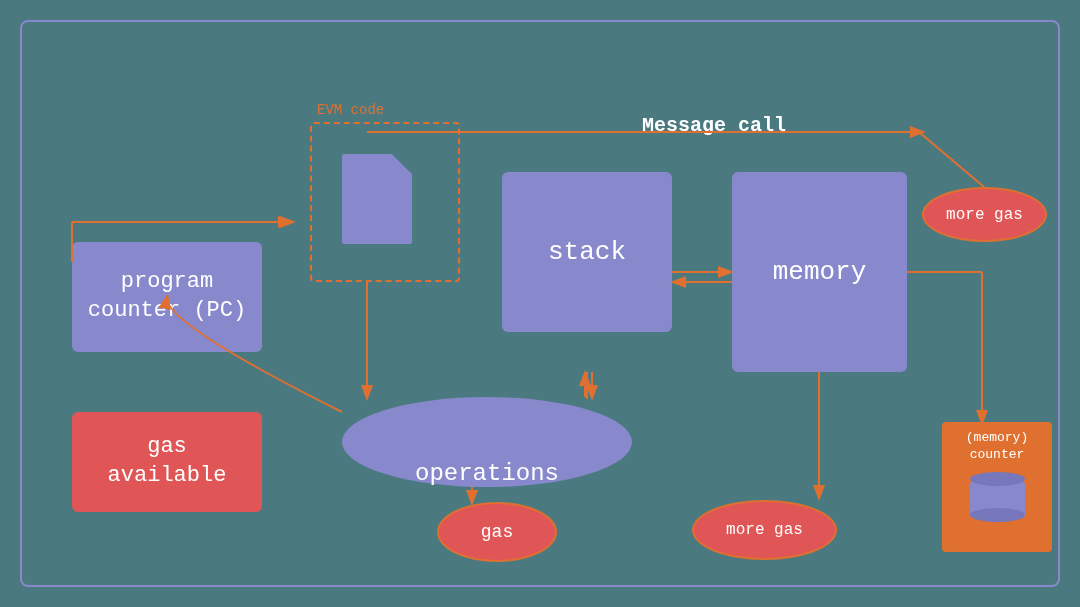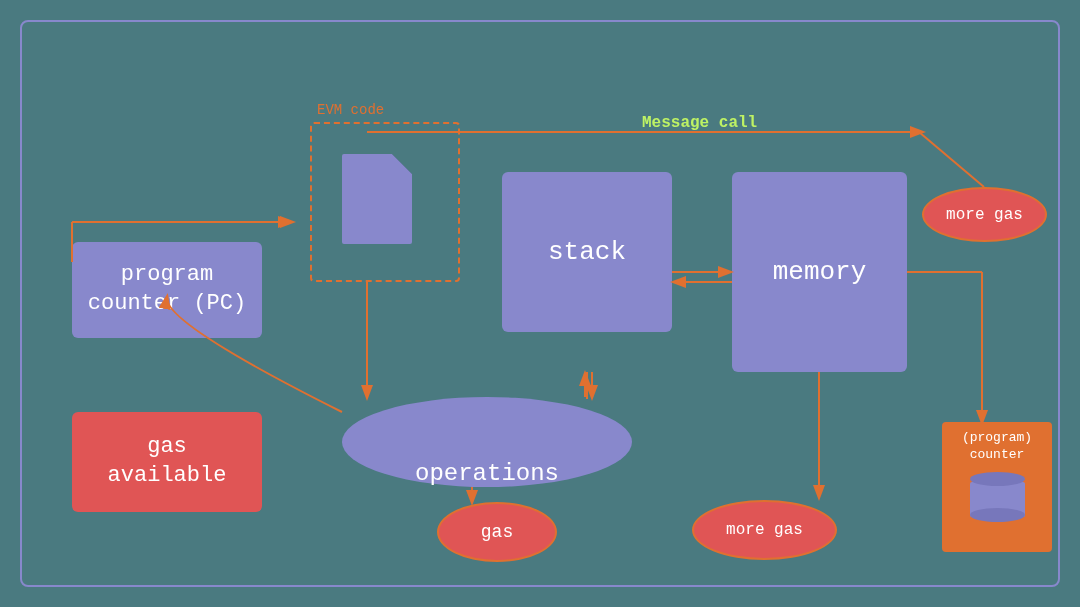--- a/index.html
+++ b/index.html
@@ -21,21 +21,21 @@
       position: relative;
       background: #4a7a80;
     }
 
     
     .program-counter {
       position: absolute;
       left: 50px;
       top: 220px;
       width: 190px;
-      height: 96px;
+      height: 110px;
       background: #8888cc;
       border-radius: 6px;
       display: flex;
       align-items: center;
       justify-content: center;
       text-align: center;
     }
     .program-counter-text {
       color: #fff;
       font-size: 22px;
@@ -283,22 +283,22 @@
       width: 1040px;
       height: 567px;
       pointer-events: none;
     }
 
     
     .message-call-label {
       position: absolute;
       top: 92px;
       left: 620px;
-      color: #bef264;
-      font-size: 16px;
+      color: #ffffff;
+      font-size: 20px;
       font-weight: bold;
     }
   </style>
 </head>
 <body>
 
 <div class="main-container">
 
   <div class="program-counter">
     <div class="program-counter-text">
@@ -342,21 +342,21 @@
   </div>
 
   <div class="more-gas-top">
     <span class="more-gas-text">more gas</span>
   </div>
 
   <div class="message-call-label">Message call</div>
 
   <div class="account-storage">
     <div class="account-storage-label">
-      <span>(program)</span><br>
+      <span>(memory)</span><br>
       <span>counter</span>
     </div>
     <div class="cylinder">
       <div class="cylinder-top"></div>
       <div class="cylinder-body"></div>
       <div class="cylinder-bottom-ellipse"></div>
     </div>
   </div>
 
   <svg class="arrows-svg" xmlns="http://www.w3.org/2000/svg">

